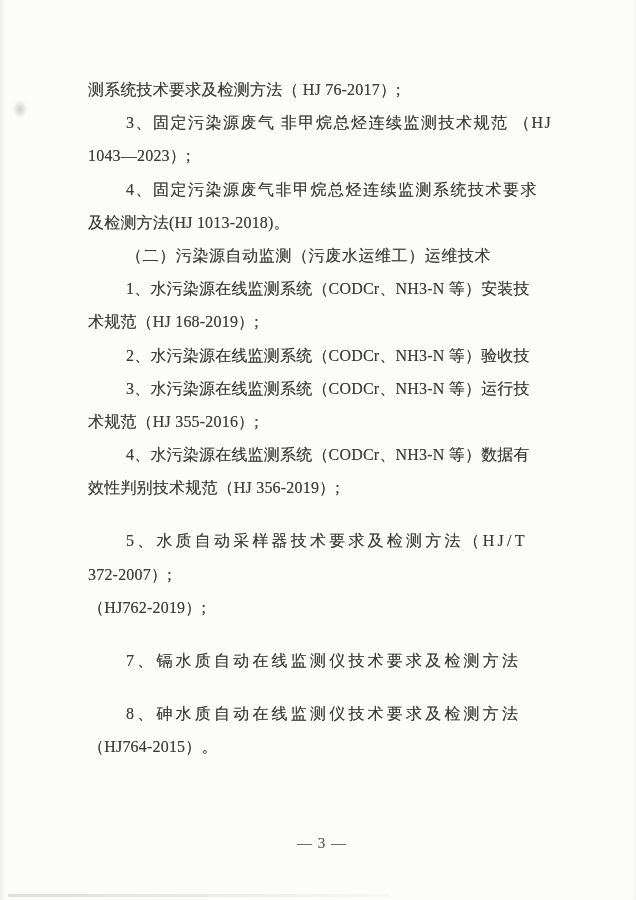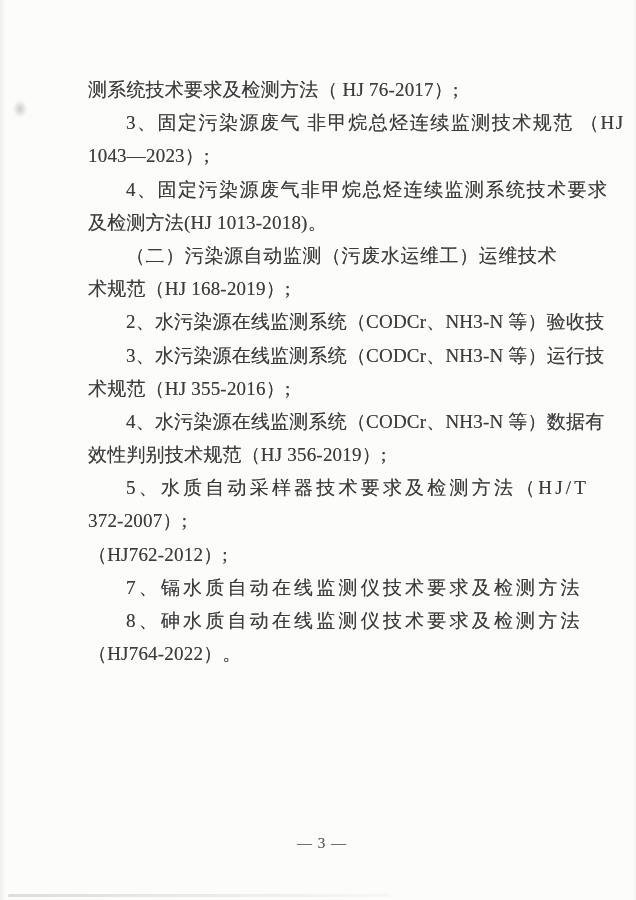--- a/index.html
+++ b/index.html
@@ -43,33 +43,33 @@
     background: linear-gradient(to right, rgba(0,0,0,0.12), rgba(0,0,0,0.02));
     filter: blur(0.5px);
   }
   
   .content {
     position: absolute;
     left: 88px;
     top: 73px;
     width: 468px;
     color: #3c3c3c;
-    font-size: 19px;
+    font-size: 16px;
     text-shadow: 0 0 0.4px rgba(90,90,90,0.7);
   }
   .line {
     height: 33.2px;
     line-height: 33.2px;
     white-space: nowrap;
     letter-spacing: 0.2px;
   }
   .indent { padding-left: 38px; }
   .ls-xs { letter-spacing: 0.6px; }
   .ls-s  { letter-spacing: 1.5px; }
-  .ls-w  { letter-spacing: 3.2px; }
+  .ls-w  { letter-spacing: 3.2px; margin-top: 20px; }
   .footer {
     position: absolute;
     left: 88px;
     top: 830px;
     width: 468px;
     text-align: center;
     color: #5a5a5a;
     font-size: 15px;
     letter-spacing: 1px;
     line-height: 26px;
@@ -86,29 +86,30 @@
   <div class="smudge"></div>
   <div class="bottom-line"></div>
 
   <div class="content">
     <div class="line">测系统技术要求及检测方法（ HJ 76-2017）;</div>
     <div class="line indent ls-s">3、固定污染源废气 非甲烷总烃连续监测技术规范 （HJ</div>
     <div class="line">1043—2023）;</div>
     <div class="line indent ls-s">4、固定污染源废气非甲烷总烃连续监测系统技术要求</div>
     <div class="line">及检测方法(HJ 1013-2018)。</div>
     <div class="line indent ls-xs">（二）污染源自动监测（污废水运维工）运维技术</div>
+    <div class="line indent">1、水污染源在线监测系统（CODCr、NH3-N 等）安装技</div>
     <div class="line">术规范（HJ 168-2019）;</div>
     <div class="line indent">2、水污染源在线监测系统（CODCr、NH3-N 等）验收技</div>
     <div class="line indent">3、水污染源在线监测系统（CODCr、NH3-N 等）运行技</div>
     <div class="line">术规范（HJ 355-2016）;</div>
     <div class="line indent">4、水污染源在线监测系统（CODCr、NH3-N 等）数据有</div>
     <div class="line">效性判别技术规范（HJ 356-2019）;</div>
     <div class="line indent ls-w">5、水质自动采样器技术要求及检测方法（HJ/T</div>
     <div class="line">372-2007）;</div>
-    <div class="line">（HJ762-2012）;</div>
+    <div class="line">（HJ762-2019）;</div>
     <div class="line indent ls-w">7、镉水质自动在线监测仪技术要求及检测方法</div>
     <div class="line indent ls-w">8、砷水质自动在线监测仪技术要求及检测方法</div>
-    <div class="line">（HJ764-2022）。</div>
+    <div class="line">（HJ764-2015）。</div>
   </div>
 
   <div class="footer">— 3 —</div>
 
 </div>
 
 </body></html>

